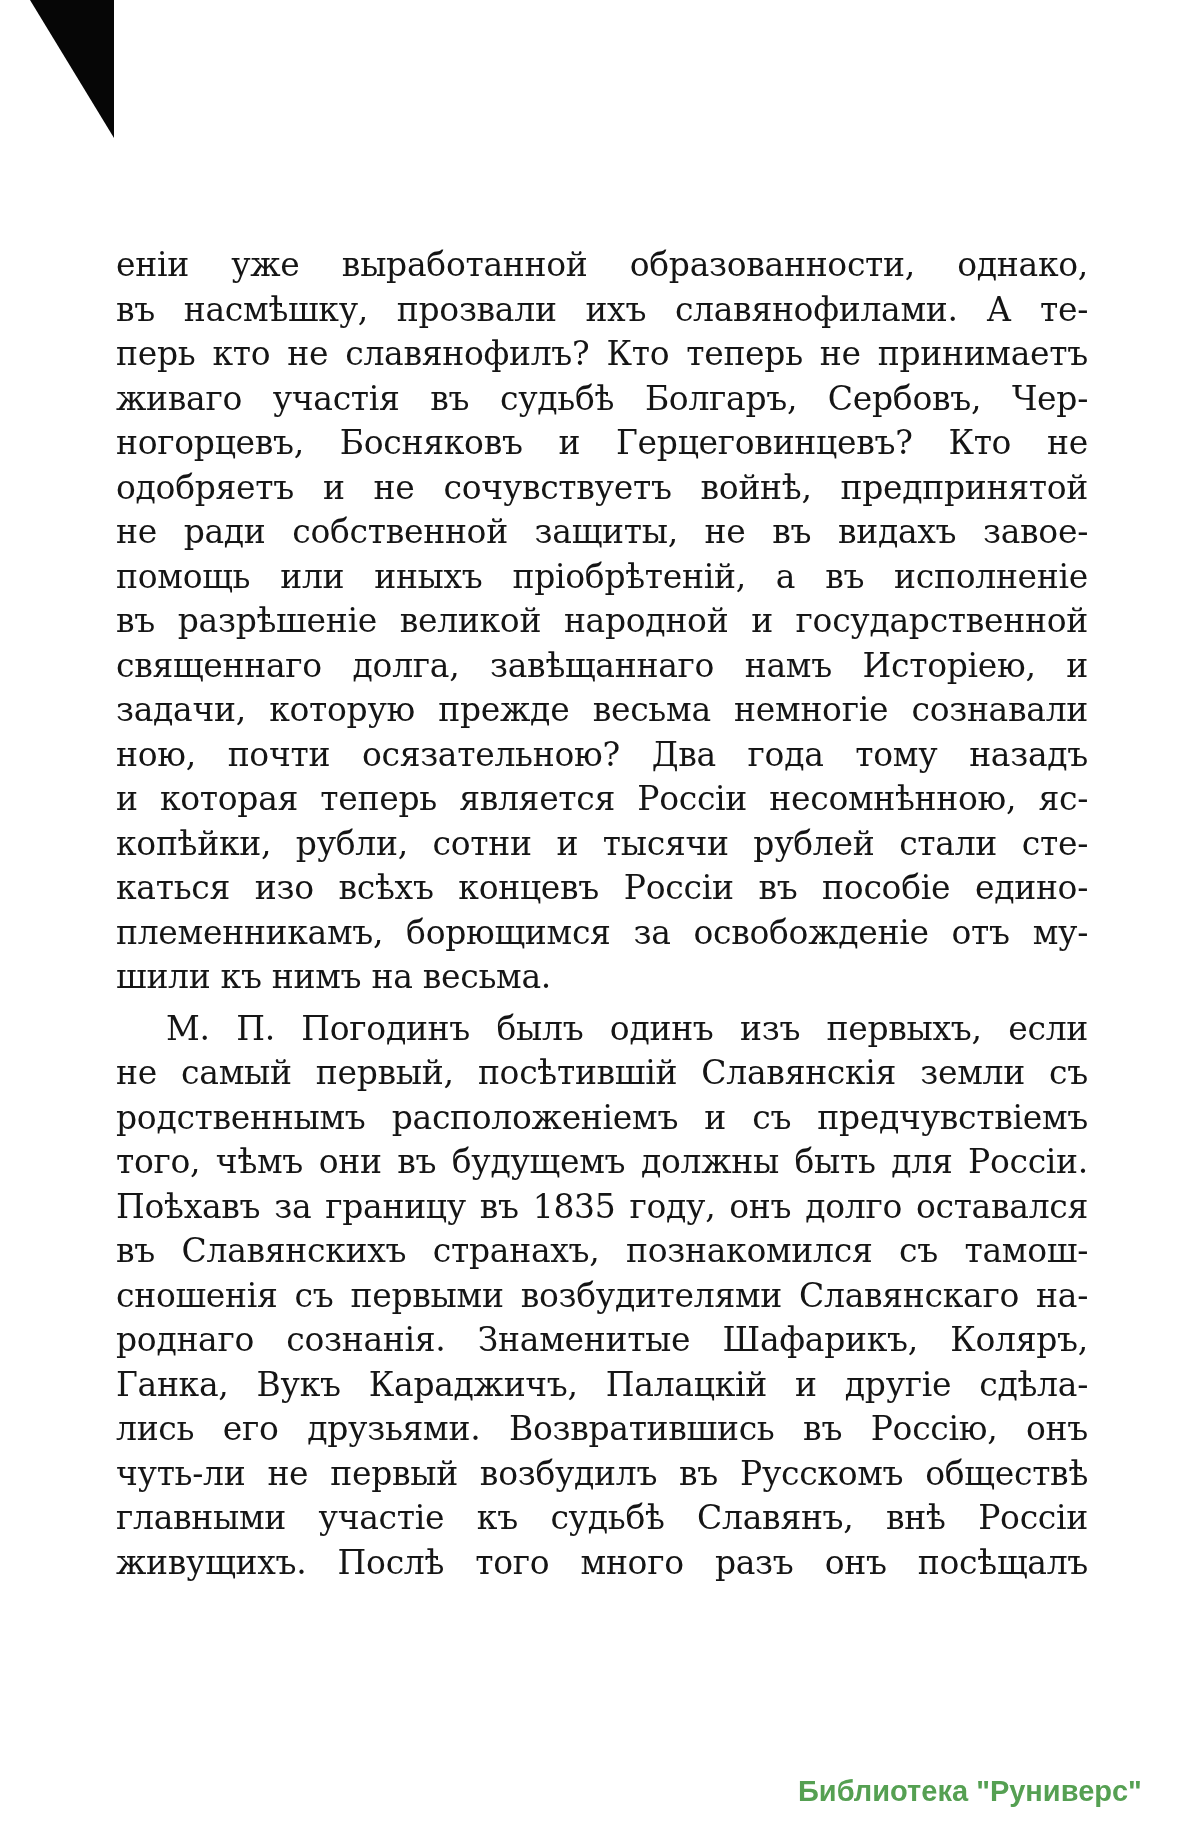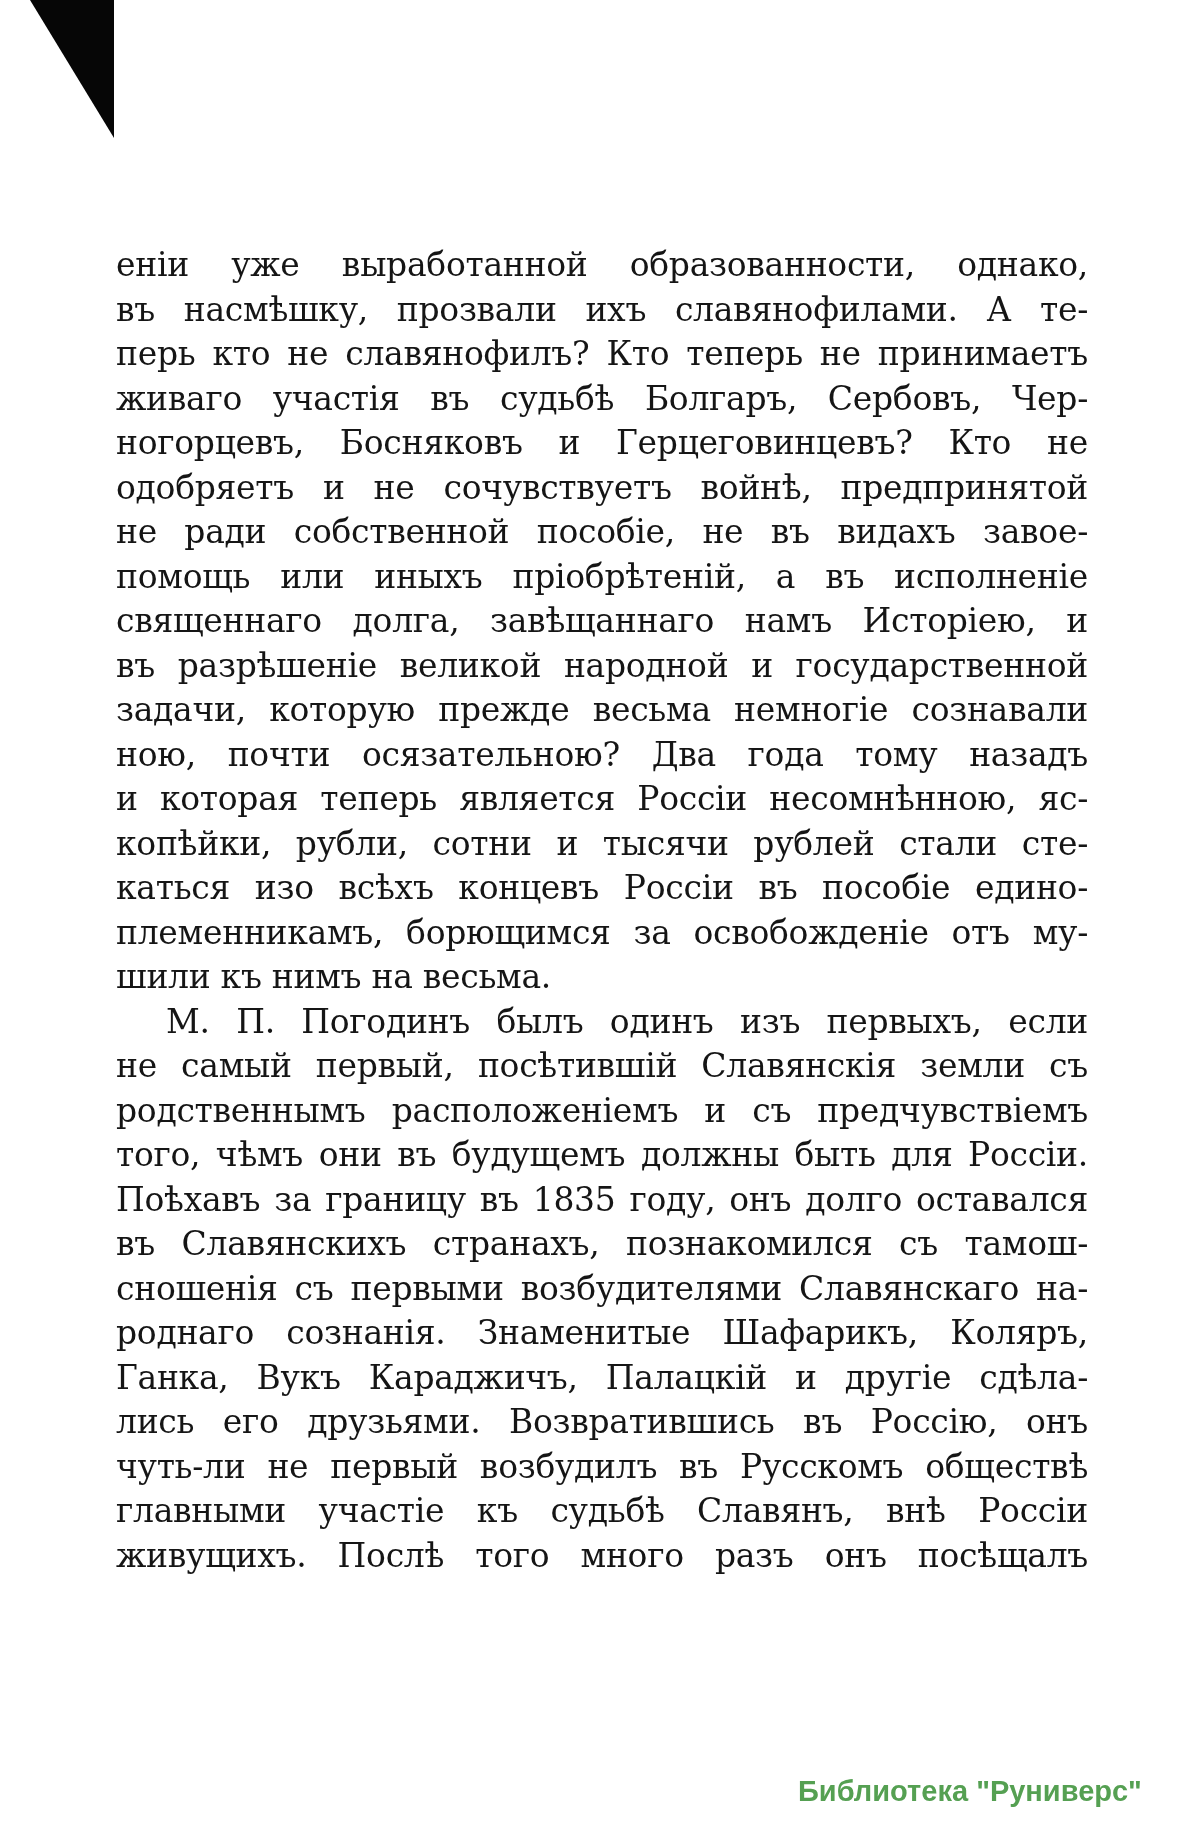--- a/index.html
+++ b/index.html
@@ -25,21 +25,21 @@
     position: absolute;
     left: 116px;
     top: 243px;
     width: 972px;
     color: #151515;
     font-size: 33px;
     line-height: 44.5px;
     letter-spacing: -0.3px;
   }
   .para { margin: 0; }
-  .para + .para { }
+  .para + .para { margin-top: 7px; }
   .line {
     text-align: justify;
     text-align-last: justify;
     white-space: normal;
     overflow: hidden;
   }
   .line.flush {
     text-align-last: left;
   }
   .para.indent .line:first-child {
@@ -64,24 +64,24 @@
 <div class="page">
   <div class="corner-mark" style="background: rgb(6, 6, 6);"></div>
   <div class="text-block" id="text-block" style="color: rgb(21, 21, 21);">
       <div class="para">
         <div class="line">еніи уже выработанной образованности, однако,</div>
         <div class="line">въ насмѣшку, прозвали ихъ славянофилами. А те-</div>
         <div class="line">перь кто не славянофилъ? Кто теперь не принимаетъ</div>
         <div class="line">живаго участія въ судьбѣ Болгаръ, Сербовъ, Чер-</div>
         <div class="line">ногорцевъ, Босняковъ и Герцеговинцевъ? Кто не</div>
         <div class="line">одобряетъ и не сочувствуетъ войнѣ, предпринятой</div>
-        <div class="line">не ради собственной пособіе, не въ видахъ завое-</div>
+        <div class="line">не ради собственной защиты, не въ видахъ завое-</div>
         <div class="line">помощь или иныхъ пріобрѣтеній, а въ исполненіе</div>
+        <div class="line">въ разрѣшеніе великой народной и государственной</div>
         <div class="line">священнаго долга, завѣщаннаго намъ Исторіею, и</div>
-        <div class="line">въ разрѣшеніе великой народной и государственной</div>
         <div class="line">задачи, которую прежде весьма немногіе сознавали</div>
         <div class="line">ною, почти осязательною? Два года тому назадъ</div>
         <div class="line">и которая теперь является Россіи несомнѣнною, яс-</div>
         <div class="line">копѣйки, рубли, сотни и тысячи рублей стали сте-</div>
         <div class="line">каться изо всѣхъ концевъ Россіи въ пособіе едино-</div>
         <div class="line">племенникамъ, борющимся за освобожденіе отъ му-</div>
         <div class="line flush">шили къ нимъ на весьма.</div>
       </div>
       <div class="para indent">
         <div class="line">М. П. Погодинъ былъ одинъ изъ первыхъ, если</div>

